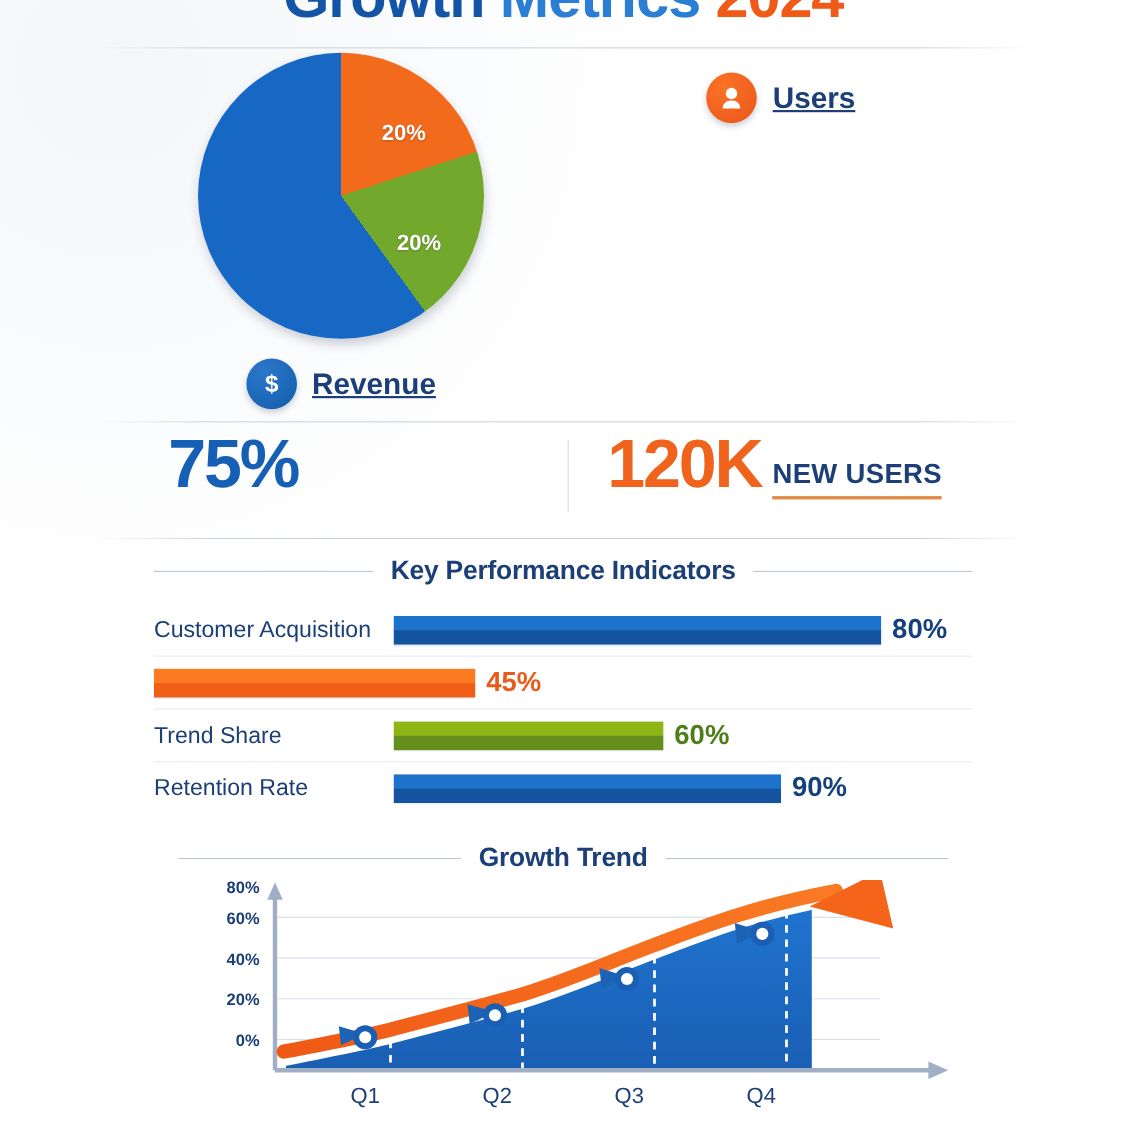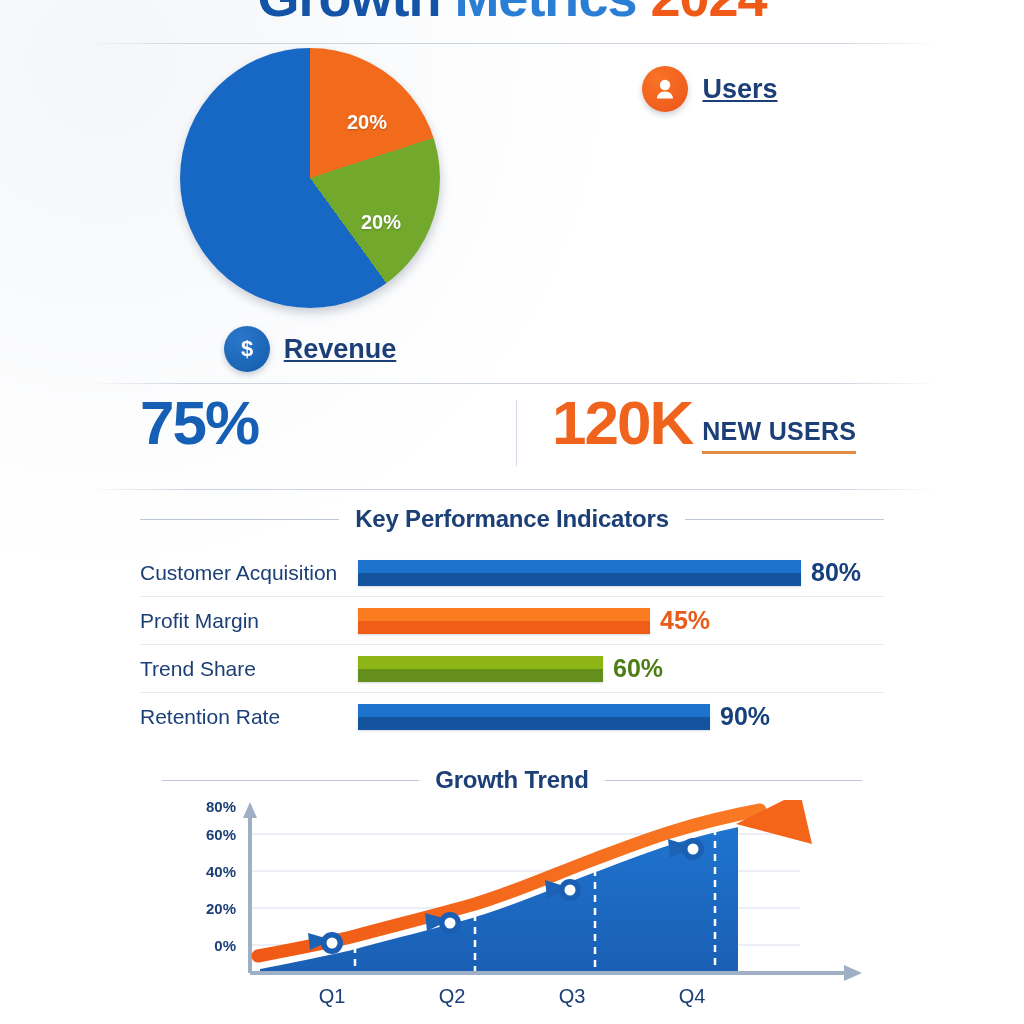--- a/index.html
+++ b/index.html
@@ -77,21 +77,21 @@
     flex:0 0 auto;
   }
   .icon-blue{background:radial-gradient(circle at 35% 28%,#2b77cc,#125ca8);}
   .icon-orange{background:radial-gradient(circle at 35% 28%,#fa7326,#eb551a);}
   .legend-icon svg{display:block;}
   .legend-text{font-size:27px;font-weight:bold;color:#1b3f76;text-decoration:underline;}
 
   
   .stats{position:absolute;left:0;top:392px;width:1024px;height:92px;}
   .stat{position:absolute;top:0;display:flex;align-items:flex-end;gap:10px;}
-  .stat-left{left:140px;}
+  .stat-left{left:153px;}
   .stat-right{left:552px;}
   .stat-num{font-size:62px;font-weight:bold;line-height:1;letter-spacing:-2px;}
   .num-blue{color:#1560b4;}
   .num-orange{color:#f0631c;text-align:right;}
   .stat-label{
     font-size:25px;font-weight:bold;letter-spacing:0.3px;
     padding-bottom:6px;line-height:1.1;
   }
   .label-blue{color:#10549f;border-bottom:3px solid #3e8fd0;}
   .label-navy{color:#1b3f76;border-bottom:3px solid #e08a44;}
@@ -203,21 +203,20 @@
 
       <div class="bar-row">
         <div class="bar-label">Customer Acquisition</div>
         <div class="bar-track">
           <div class="bar-fill bar-blue" style="width:443px;"></div>
           <div class="bar-value val-blue">80%</div>
         </div>
       </div>
 
       <div class="bar-row">
-        <div class="bar-label">Profit Margin</div>
         <div class="bar-track">
           <div class="bar-fill bar-orange" style="width:292px;"></div>
           <div class="bar-value val-orange">45%</div>
         </div>
       </div>
 
       <div class="bar-row">
         <div class="bar-label">Trend Share</div>
         <div class="bar-track">
           <div class="bar-fill bar-green" style="width:245px;"></div>

